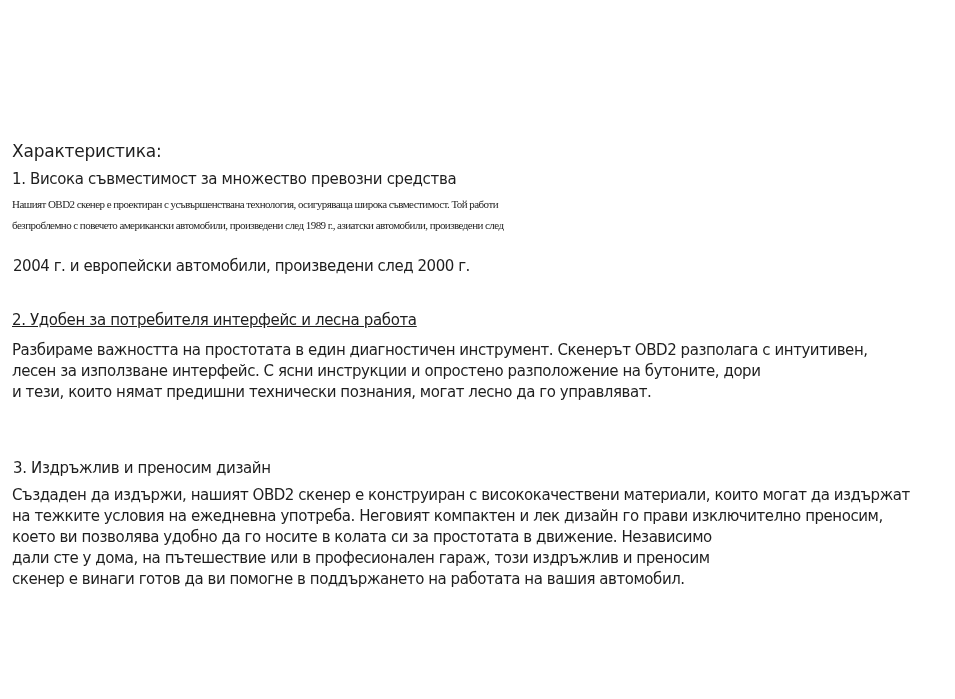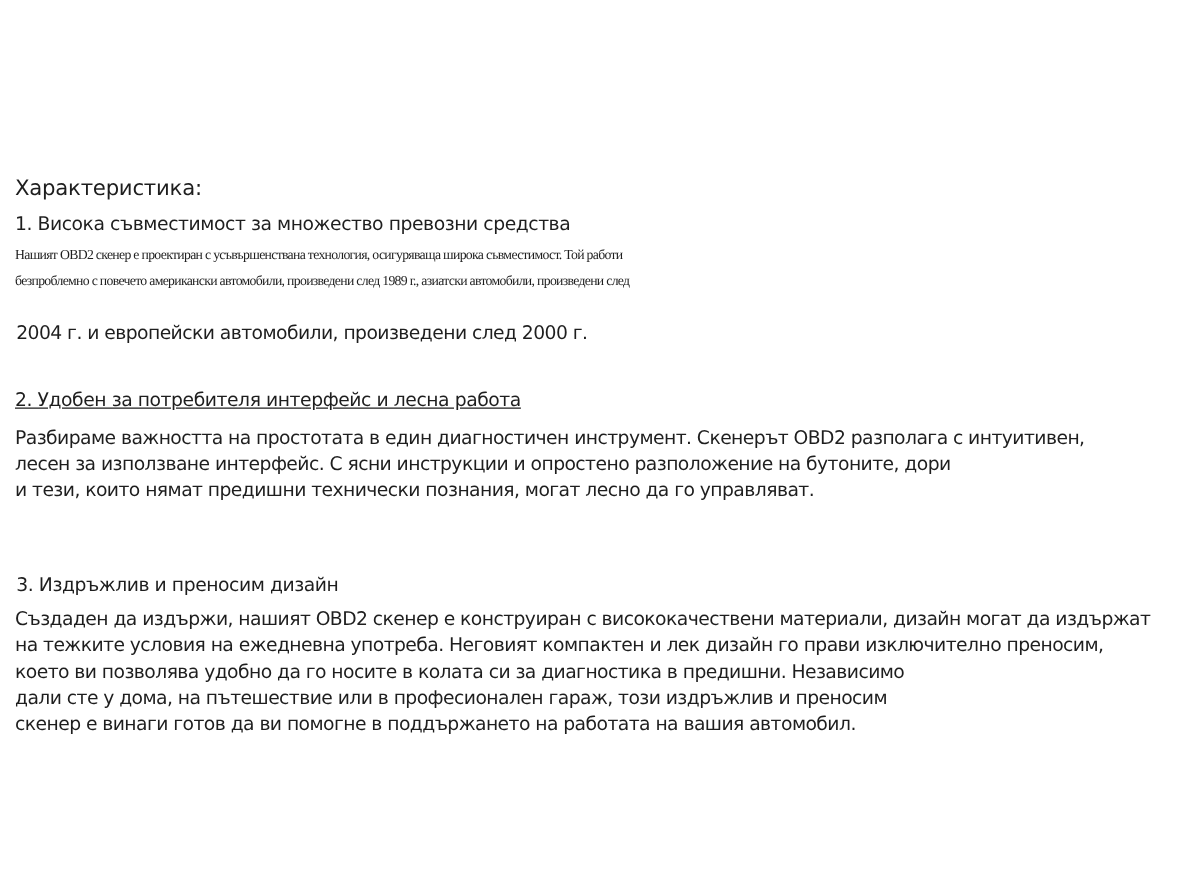--- a/index.html
+++ b/index.html
@@ -55,20 +55,20 @@
 
   <div>
     <div class="line heading" style="left:12px; top:311px;text-decoration:underline;">2. Удобен за потребителя интерфейс и лесна работа</div>
     <div class="line body-md" style="left:12px; top:341px;">Разбираме важността на простотата в един диагностичен инструмент. Скенерът OBD2 разполага с интуитивен,</div>
     <div class="line body-md" style="left:12px; top:362px;">лесен за използване интерфейс. С ясни инструкции и опростено разположение на бутоните, дори</div>
     <div class="line body-md" style="left:12px; top:383px;">и тези, които нямат предишни технически познания, могат лесно да го управляват.</div>
   </div>
 
   <div>
     <div class="line heading" style="left:13px; top:459px;">3. Издръжлив и преносим дизайн</div>
-    <div class="line body-md" style="left:12px; top:486px;">Създаден да издържи, нашият OBD2 скенер е конструиран с висококачествени материали, дизайн могат да издържат</div>
+    <div class="line body-md" style="left:12px; top:486px;">Създаден да издържи, нашият OBD2 скенер е конструиран с висококачествени материали, които могат да издържат</div>
     <div class="line body-md" style="left:12px; top:507px;">на тежките условия на ежедневна употреба. Неговият компактен и лек дизайн го прави изключително преносим,</div>
-    <div class="line body-md" style="left:12px; top:528px;">което ви позволява удобно да го носите в колата си за диагностика в предишни. Независимо</div>
+    <div class="line body-md" style="left:12px; top:528px;">което ви позволява удобно да го носите в колата си за простотата в движение. Независимо</div>
     <div class="line body-md" style="left:12px; top:549px;">дали сте у дома, на пътешествие или в професионален гараж, този издръжлив и преносим</div>
     <div class="line body-md" style="left:12px; top:570px;text-align:right;">скенер е винаги готов да ви помогне в поддържането на работата на вашия автомобил.</div>
   </div>
 
 </div>
 
 </body></html>

